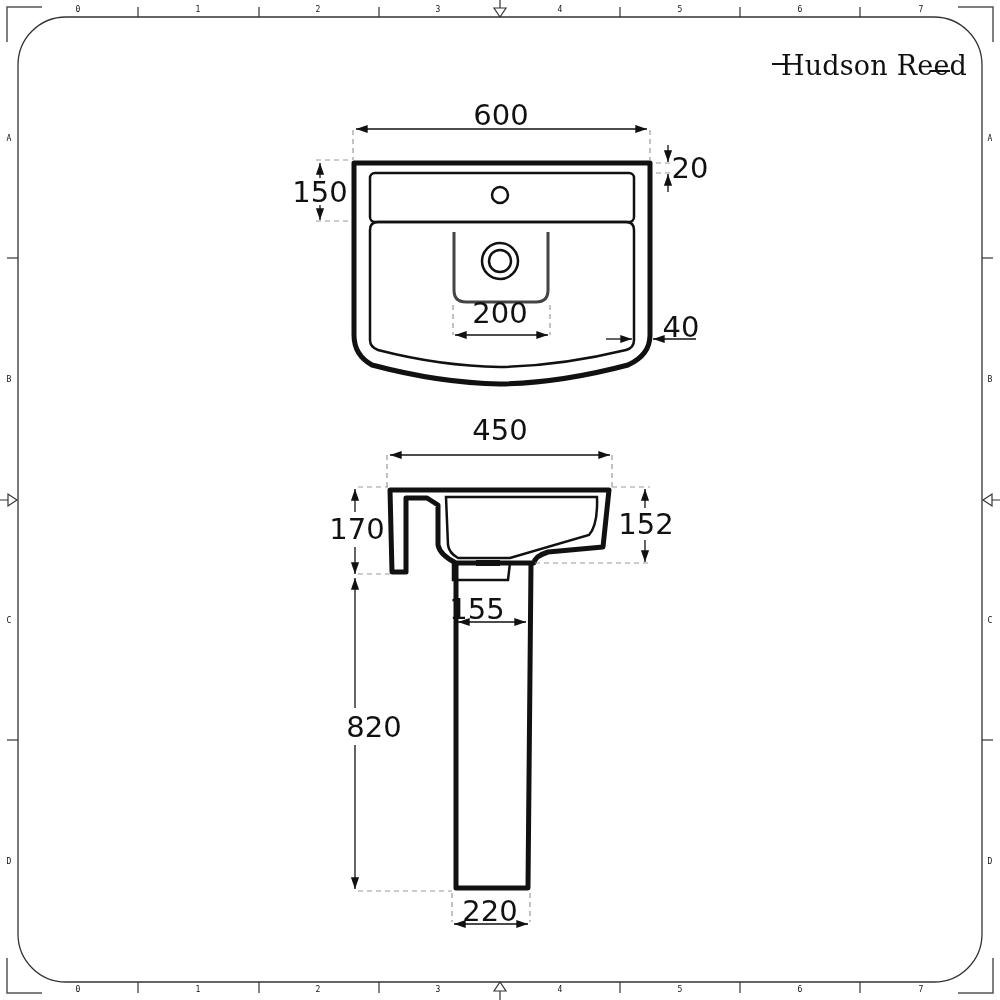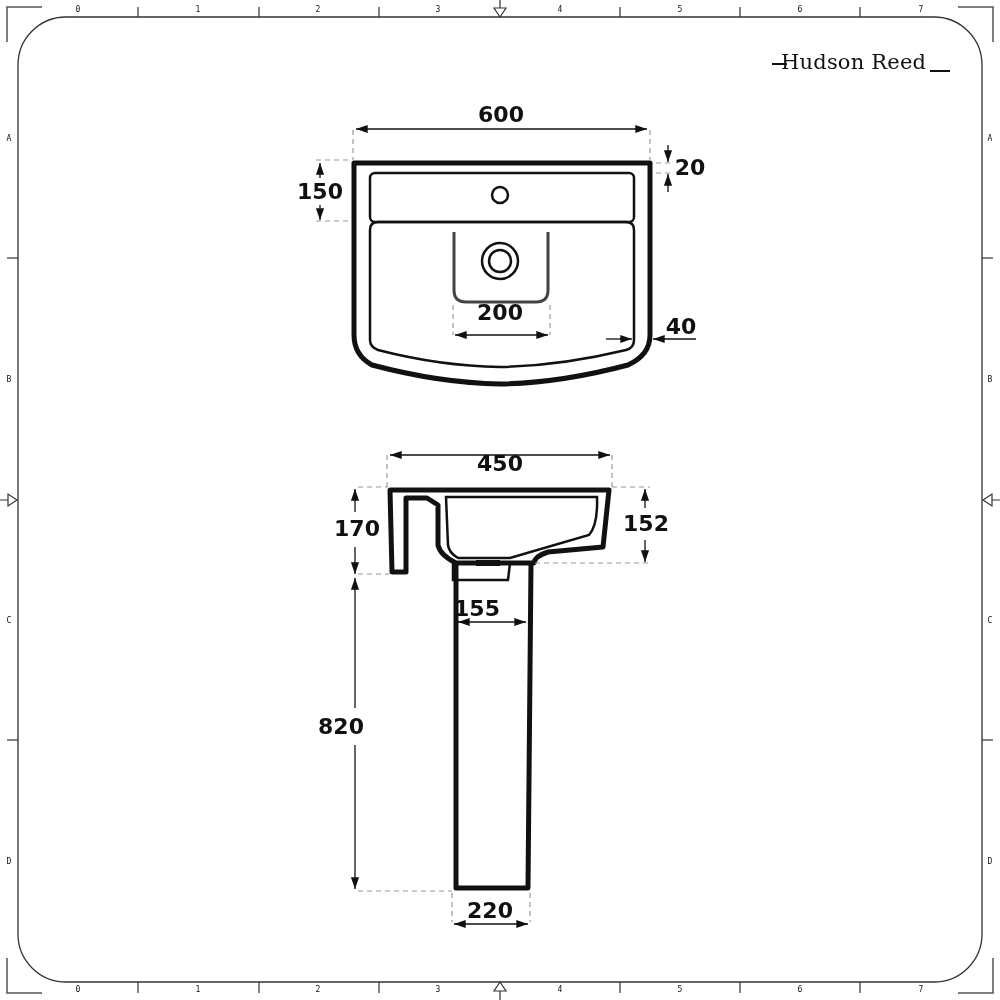--- a/index.html
+++ b/index.html
@@ -1,21 +1,21 @@
 <!DOCTYPE html>
 <html><head>
 <meta charset="utf-8">
 <style>
   html, body { margin:0; padding:0; background:#ffffff; }
   body { width:1000px; height:1000px; position:relative; overflow:hidden; font-family:"Liberation Sans", sans-serif; }
   #sheet { position:absolute; left:0; top:0; width:1000px; height:1000px; }
   .lbl { position:absolute; font-family:"DejaVu Sans", sans-serif; color:#111; line-height:1; white-space:nowrap; }
-  .dim { font-size:22px; font-weight:700; transform:translate(-50%,-50%); }
+  .dim { font-size:29px; font-weight:400; transform:translate(-50%,-50%); }
   .ruler { font-size:8px; font-family:"DejaVu Sans Mono", monospace; color:#111; transform:translate(-50%,-50%); }
-  .brand { position:absolute; left:781px; top:50px; font-family:"DejaVu Serif", serif; font-size:21px; color:#111; letter-spacing:0.2px; }
+  .brand { position:absolute; left:781px; top:50px; font-family:"DejaVu Serif", serif; font-size:27px; color:#111; letter-spacing:0.2px; }
   .brand-bar-l { position:absolute; left:772px; top:63px; width:15px; height:2px; background:#111; }
   .brand-bar-r { position:absolute; left:930px; top:70px; width:20px; height:2px; background:#111; }
 </style>
 </head>
 <body>
 
 <svg id="sheet" width="1000" height="1000" viewBox="0 0 1000 1000" xmlns="http://www.w3.org/2000/svg">
 
   <g stroke="#555" stroke-width="1.5" fill="none">
     <path d="M42 7 H7 V42"></path>
@@ -164,18 +164,18 @@
 <div class="lbl ruler" style="left:990px;top:380px">B</div>
 <div class="lbl ruler" style="left:990px;top:621px">C</div>
 <div class="lbl ruler" style="left:990px;top:862px">D</div>
 
 <div class="lbl dim" style="left:501px;top:115px">600</div>
 <div class="lbl dim" style="left:320px;top:192px">150</div>
 <div class="lbl dim" style="left:690px;top:168px">20</div>
 <div class="lbl dim" style="left:500px;top:313px">200</div>
 <div class="lbl dim" style="left:681px;top:327px">40</div>
 
-<div class="lbl dim" style="left:500px;top:464px">450</div>
+<div class="lbl dim" style="left:500px;top:430px">450</div>
 <div class="lbl dim" style="left:357px;top:529px">170</div>
 <div class="lbl dim" style="left:646px;top:524px">152</div>
 <div class="lbl dim" style="left:477px;top:609px">155</div>
-<div class="lbl dim" style="left:341px;top:727px">820</div>
+<div class="lbl dim" style="left:374px;top:727px">820</div>
 <div class="lbl dim" style="left:490px;top:911px">220</div>
 
 </body></html>

